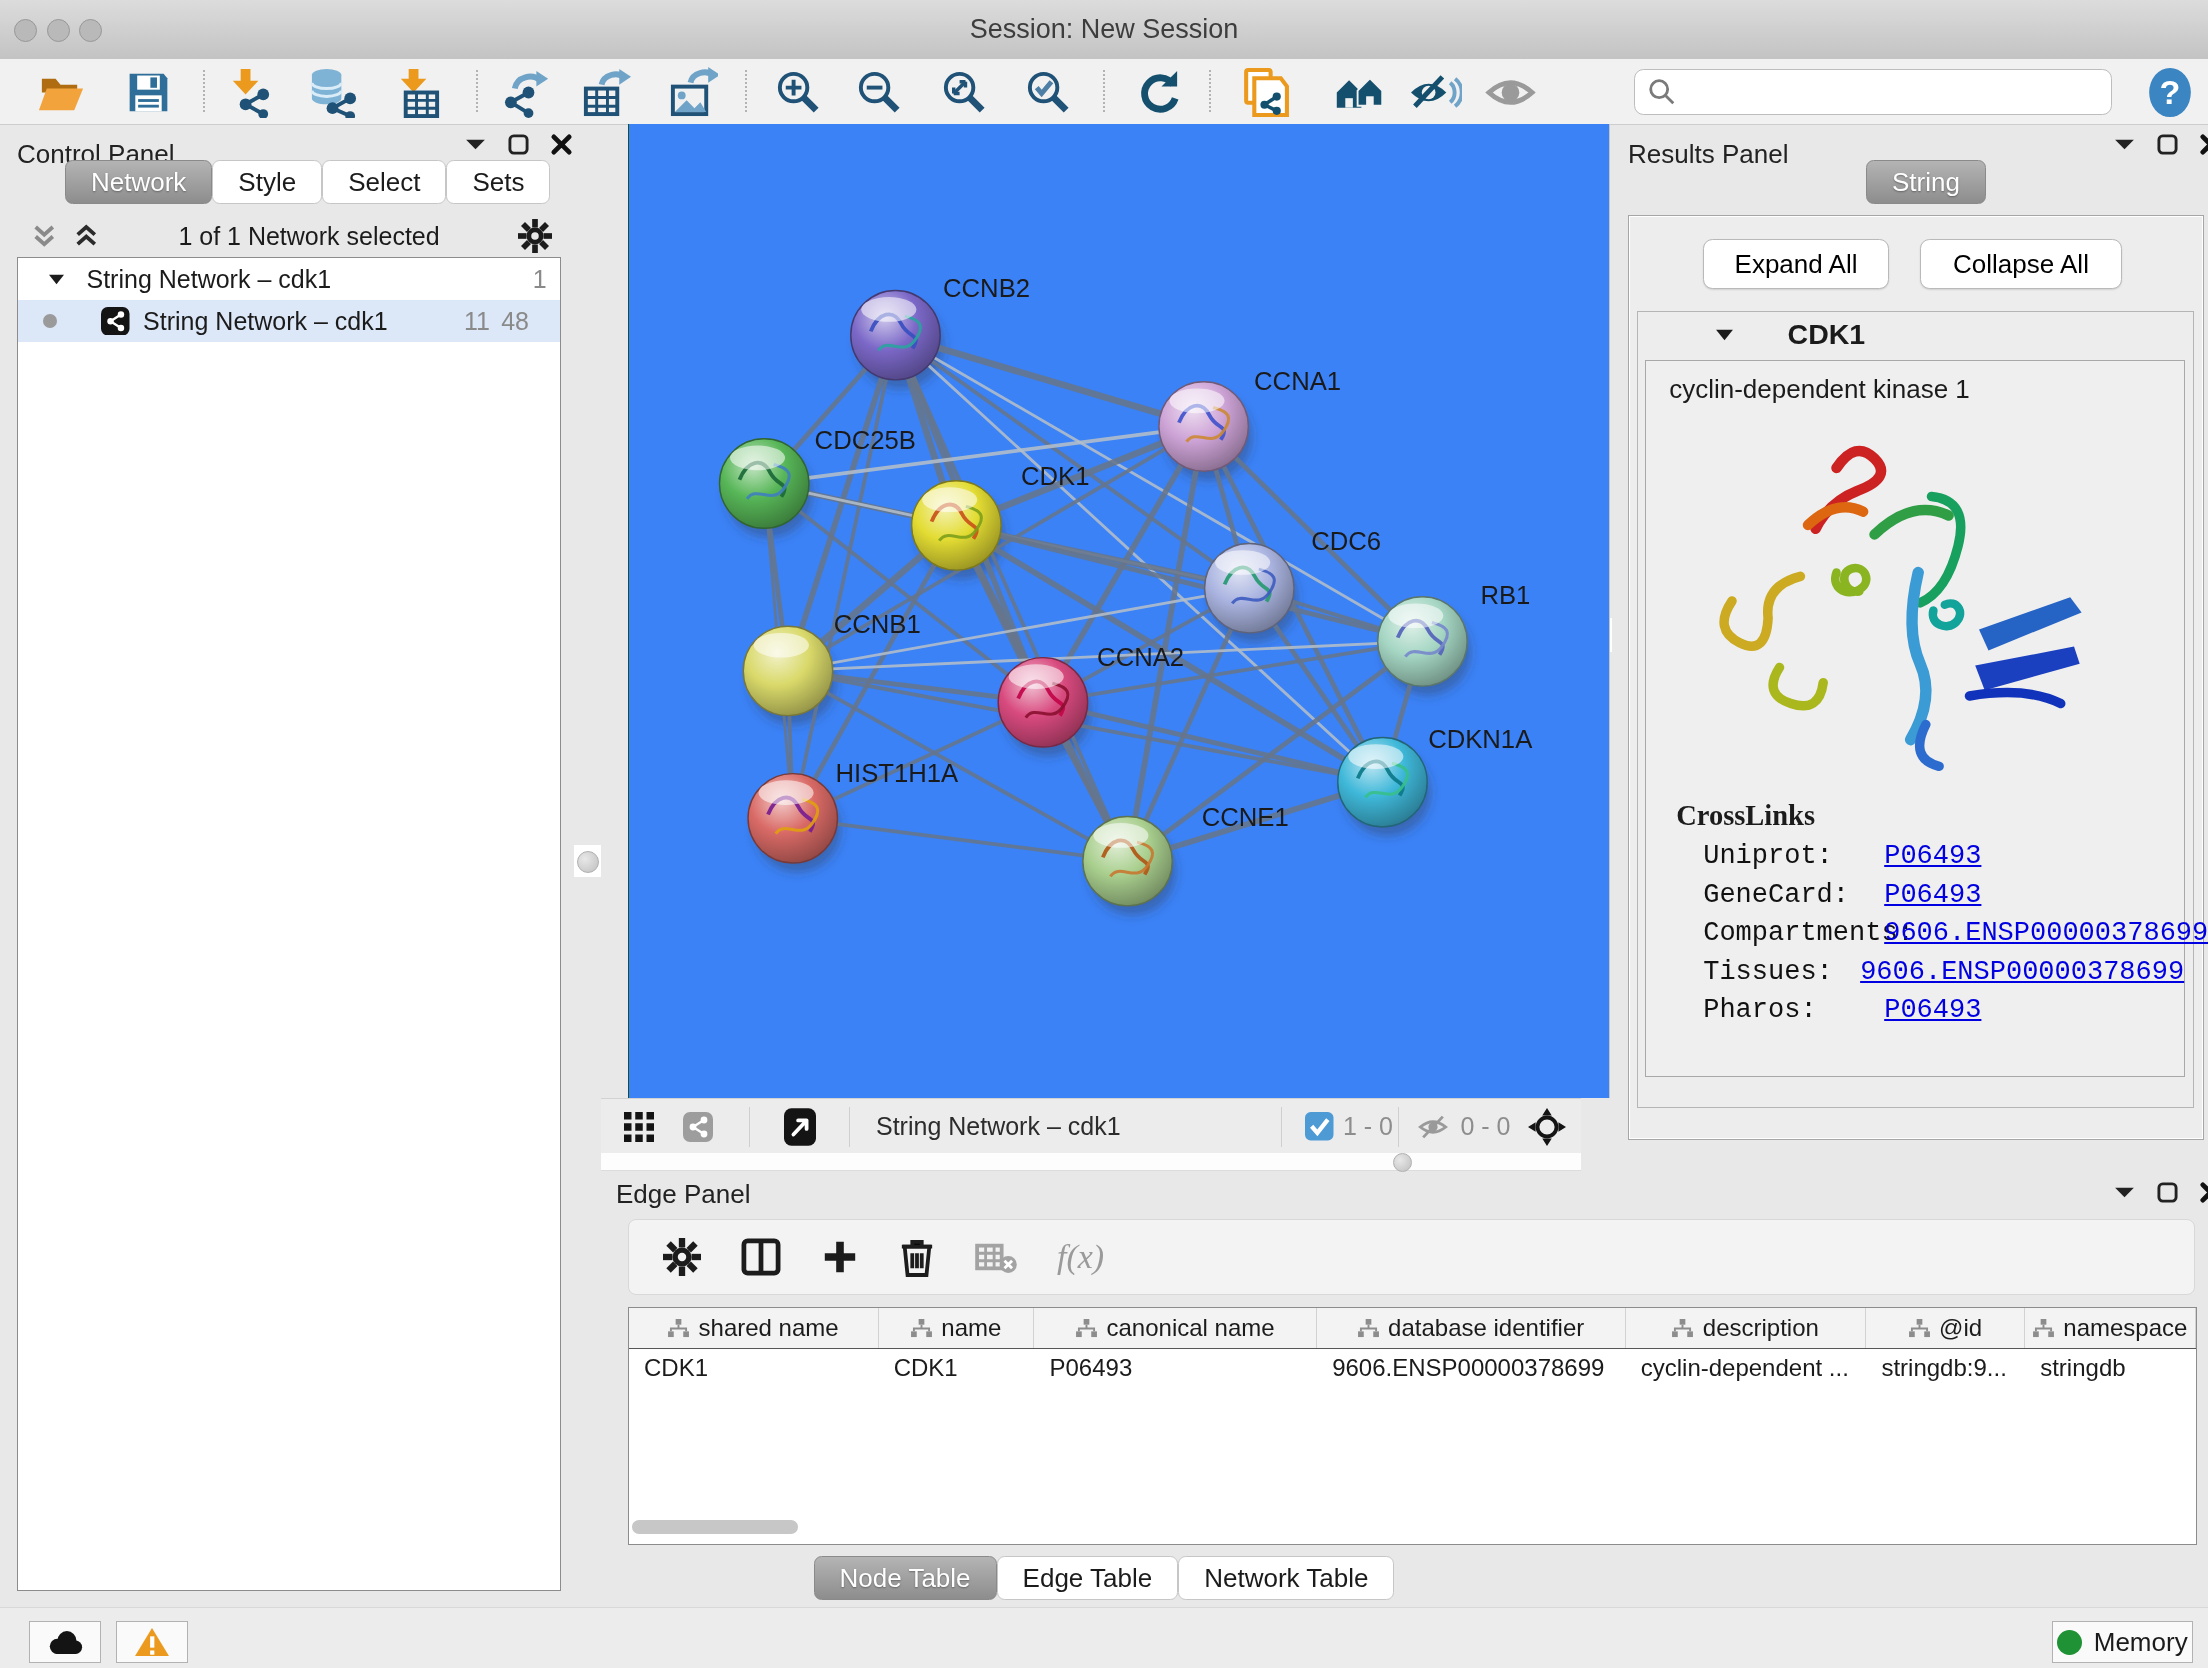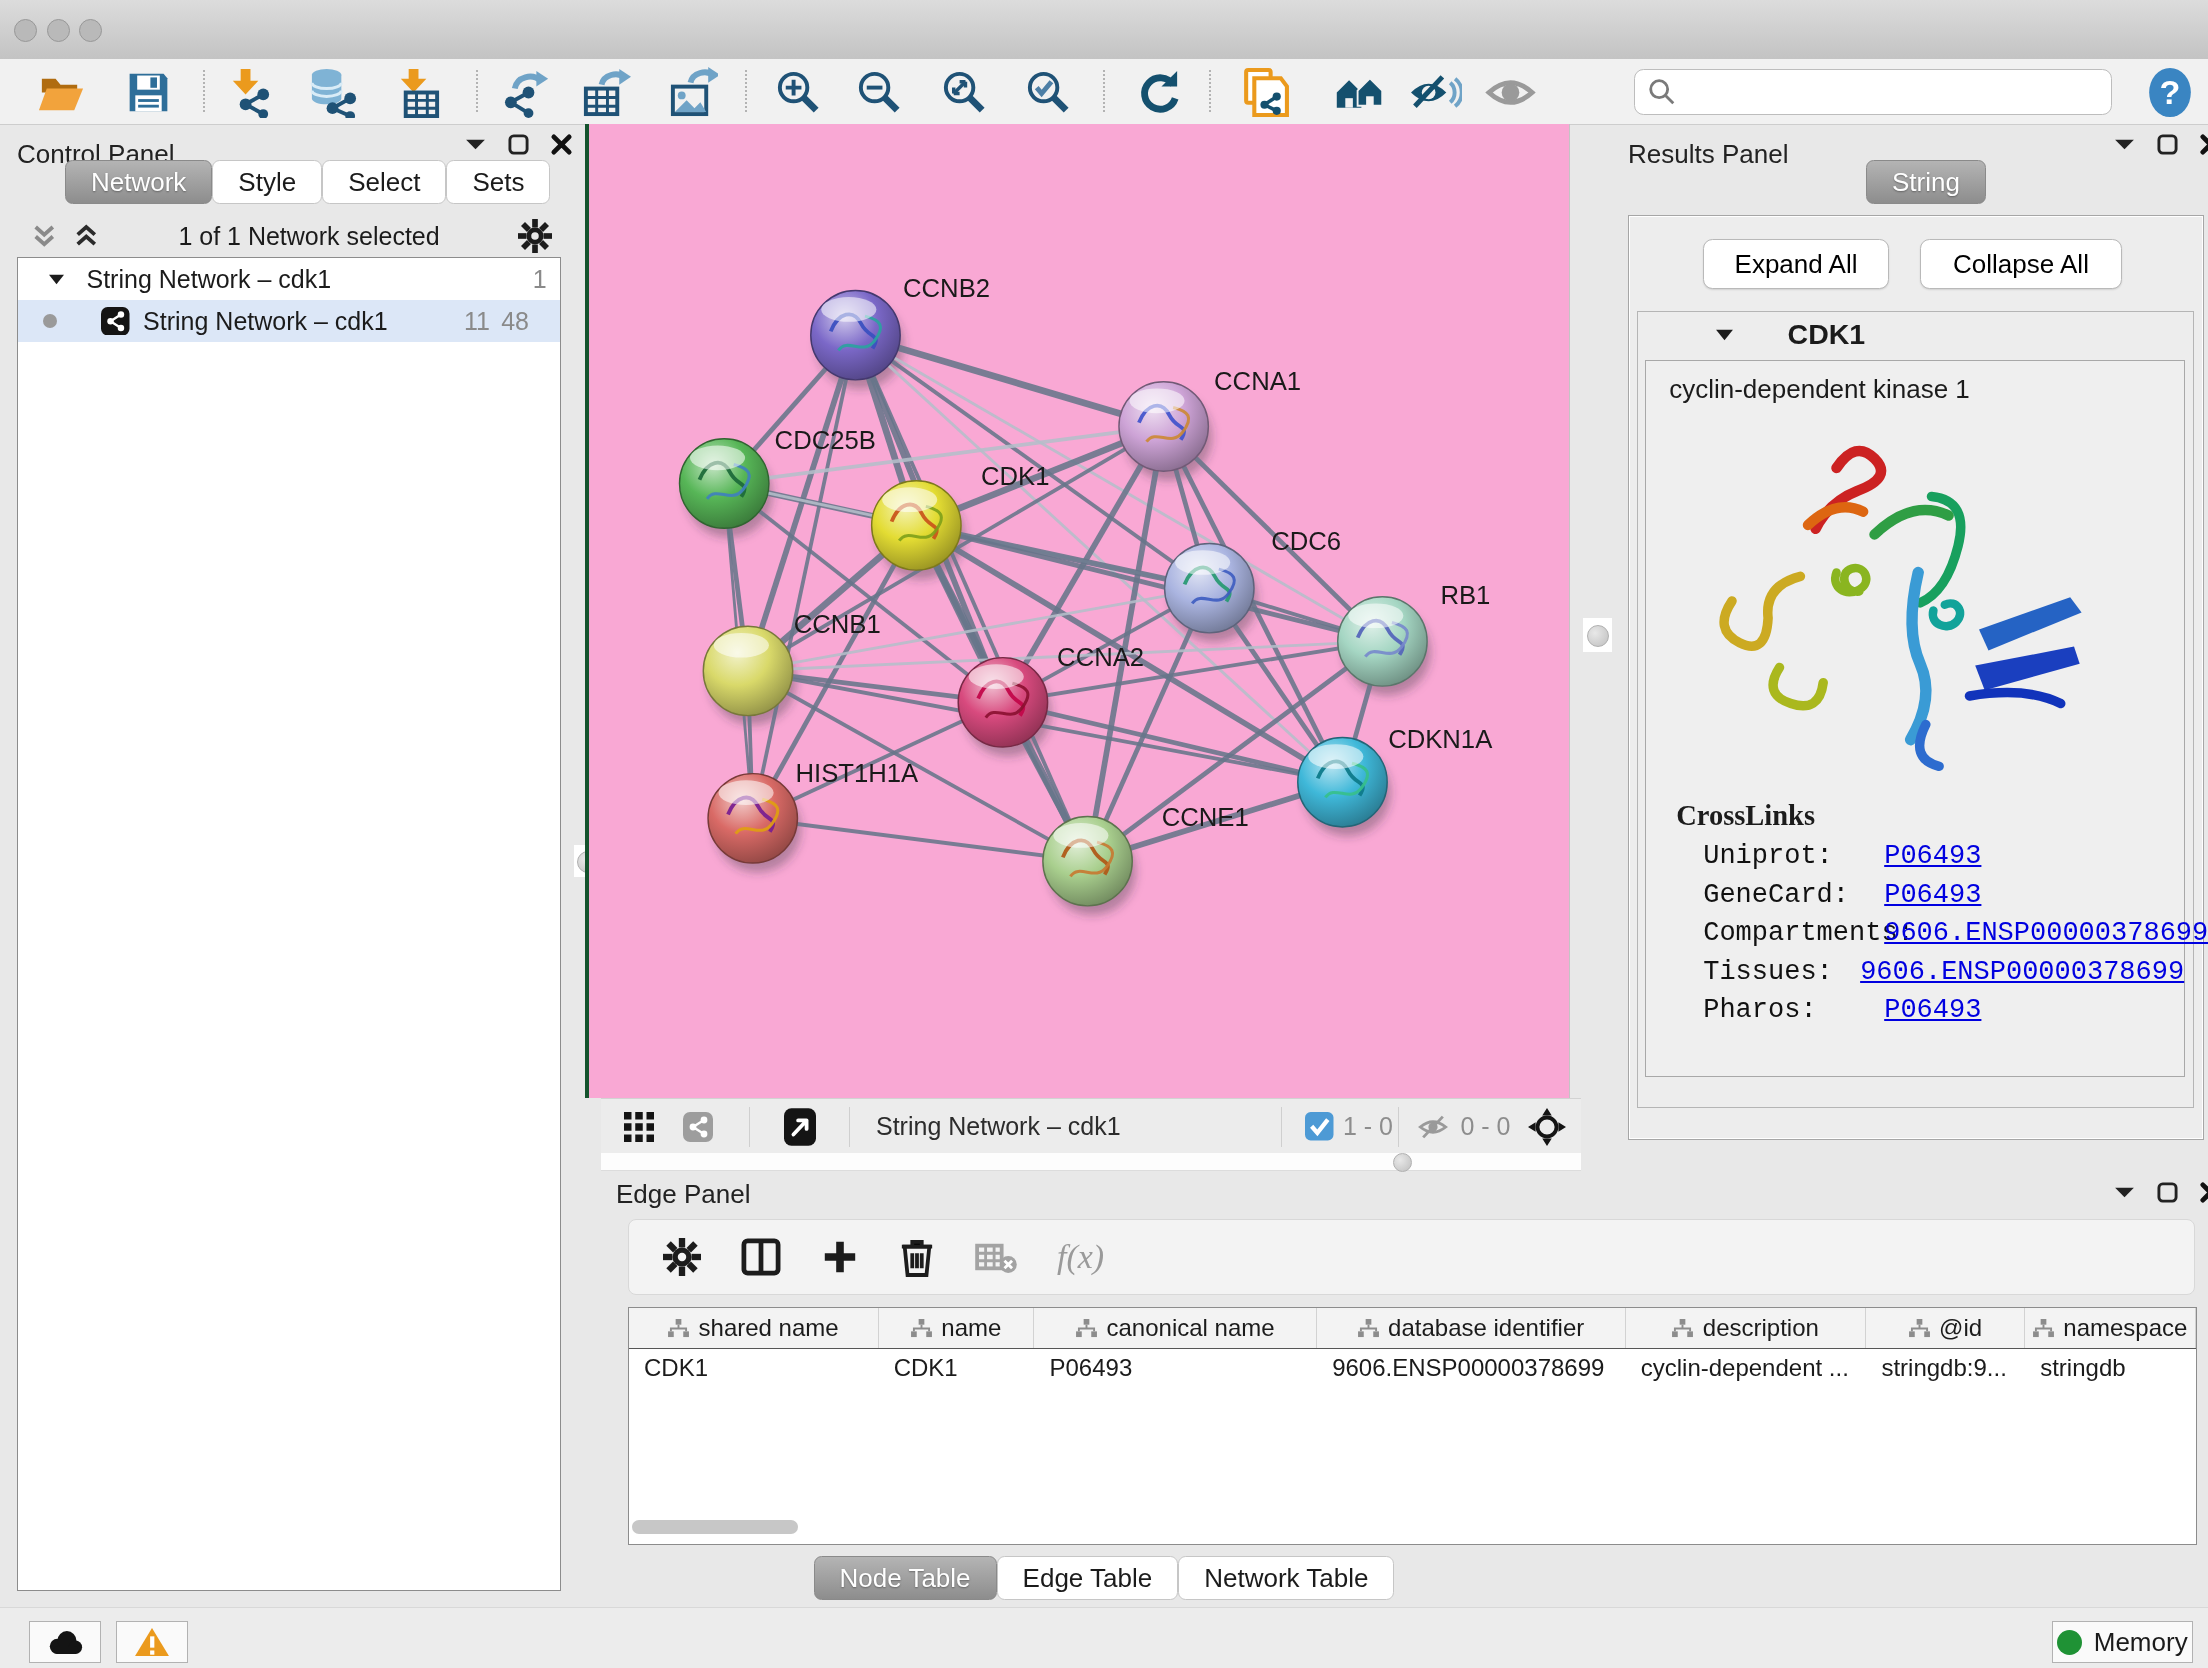--- a/index.html
+++ b/index.html
@@ -36,22 +36,22 @@
   #cp-treehdr{left:17px;top:219px;width:544px;height:34px;display:flex;align-items:center;}
   #cp-box{left:17px;top:257px;width:542px;height:1332px;background:#fff;
     border:1.9px solid #8c8c8c;}
   .tree-row{position:relative;height:42px;display:flex;align-items:center;font-size:25px;}
   .tree-row .cnt{position:absolute;color:#8a8a8a;}
   #row-sel{background:#dce7f7;}
   
   .handle{position:absolute;border-radius:50%;background:radial-gradient(circle at 35% 35%,#e8e8e8,#bfbfbf);
     border:1px solid #b0b0b0;}
   
-  #netview{left:585px;top:124px;width:980px;height:974px;background:#f9a8d4;
-    border-left:4px solid #14532d;border-right:1px solid #c4c4c4;}
+  #netview{left:628px;top:124px;width:980px;height:974px;background:#3b82f6;
+    border-left:1px solid #14532d;border-right:1px solid #c4c4c4;}
   #netbar{left:601px;top:1098px;width:980px;height:55px;background:#ececec;
     border-top:1px solid #d2d2d2;border-bottom:1px solid #cfcfcf;}
   .nb-item{position:absolute;top:0;height:55px;display:flex;align-items:center;}
   .nb-sep{position:absolute;top:7.6px;height:40px;border-left:1px solid #cfcfcf;}
   #net-name{font-size:25px;color:#2c2c2c;}
   .nb-count{font-size:25px;color:#8d8d8d;margin-left:9.5px;}
   
   #rp-title{left:1628px;top:139px;}
   #rp-tab{left:1866px;top:160px;}
   #rp-box{left:1628px;top:215px;width:574px;height:923px;background:#ededed;
@@ -96,20 +96,21 @@
 </style>
 </head>
 <body>
 
 <div id="app">
 
   <div id="titlebar" class="abs">
     <div class="tl-dot" style="left:14.3px"></div>
     <div class="tl-dot" style="left:47px"></div>
     <div class="tl-dot" style="left:79px"></div>
+    <div id="win-title">Session: New Session</div>
   </div>
 
   <div id="toolbar" class="abs">
     <div class="tslot" style="left:34px">
       <svg width="51" height="51" viewBox="0 0 52 52">
         <path d="M7 12h14l5 6h17v8H7z" fill="#b06c10"></path>
         <path d="M4 44l8-22h37l-9 22z" fill="#f2a33c"></path>
         </svg>
       </div>
     <div class="tslot" style="left:122px">

